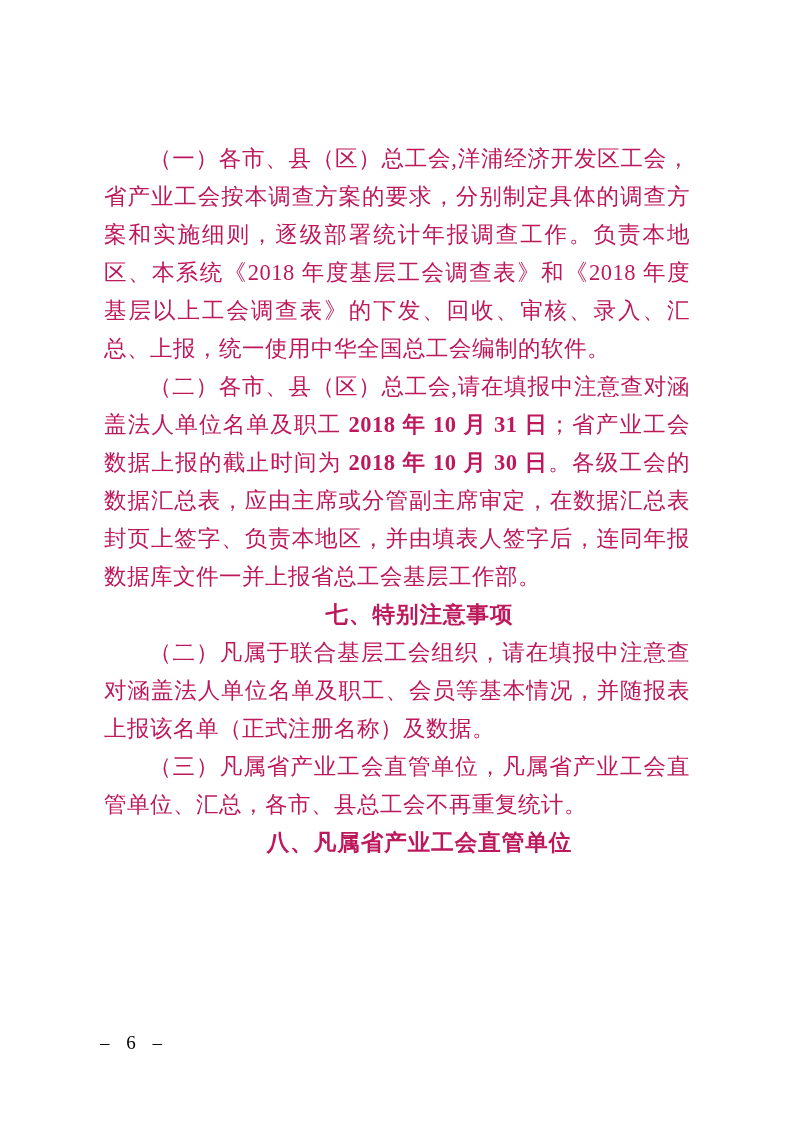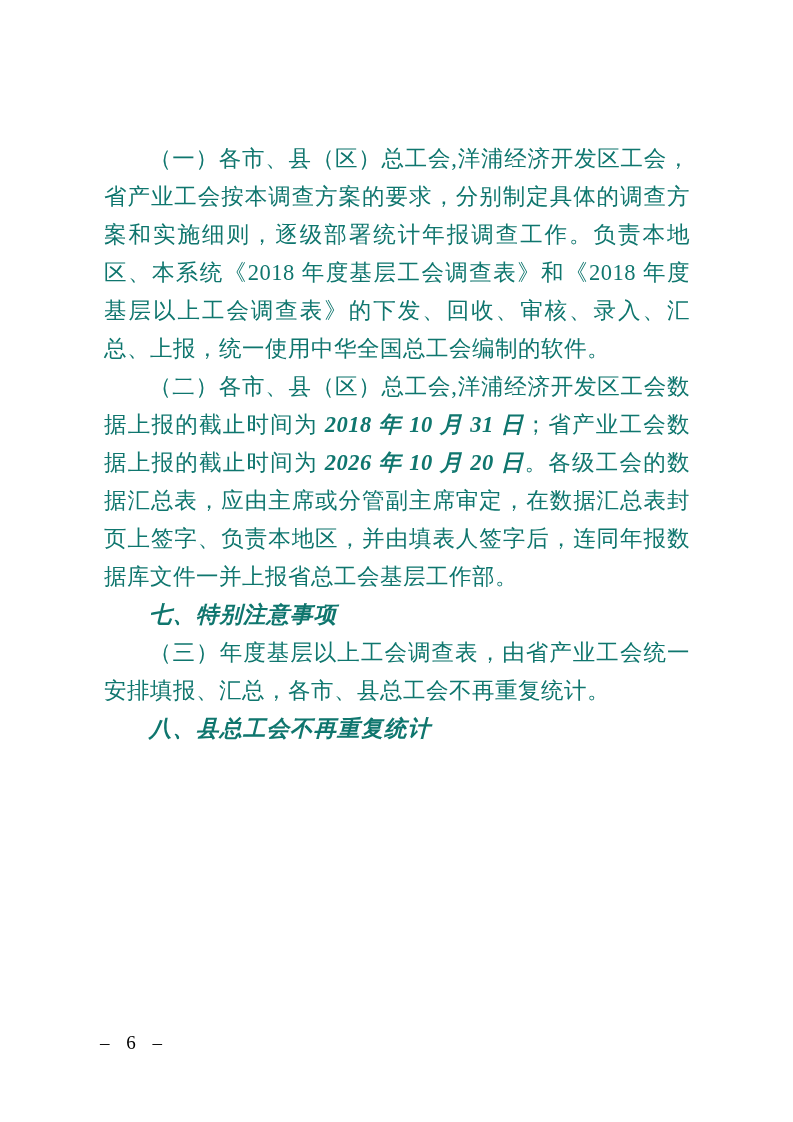--- a/index.html
+++ b/index.html
@@ -12,58 +12,58 @@
     width: 793px;
     height: 1122px;
     background: #ffffff;
     overflow: hidden;
   }
   .content {
     position: absolute;
     left: 104px;
     top: 140px;
     width: 586px;
-    color: #0f766e;
+    color: #be185d;
   }
   .para {
     margin: 0;
     text-indent: 2em;
     text-align: justify;
     font-family: "Liberation Serif", "DejaVu Serif", serif;
     font-size: 22.5px;
     line-height: 38px;
     letter-spacing: 0.5px;
     word-break: break-word;
   }
   .para.heading {
     font-family: "Liberation Sans", "DejaVu Sans", sans-serif;
     font-weight: bold;
-    text-align: left;
+    text-align: center;
     letter-spacing: 1px;
   }
   .run { font-weight: inherit; }
   .run.bold {
     font-weight: bold;
-    font-style: italic;
   }
   .footer {
     position: absolute;
     left: 100px;
     top: 1032px;
     font-family: "Liberation Serif", "DejaVu Serif", serif;
     font-size: 19px;
     letter-spacing: 6px;
     color: #000000;
   }
 </style>
 </head>
 <body>
 
 <div class="page">
   <div class="content">
       <p class="para"><span class="run">（一）各市、县（区）总工会,洋浦经济开发区工会，省产业工会按本调查方案的要求，分别制定具体的调查方案和实施细则，逐级部署统计年报调查工作。负责本地区、本系统《2018 年度基层工会调查表》和《2018 年度基层以上工会调查表》的下发、回收、审核、录入、汇总、上报，统一使用中华全国总工会编制的软件。</span></p>
-      <p class="para"><span class="run">（二）各市、县（区）总工会,洋浦经济开发区工会数据上报的截止时间为 </span><span class="run bold">2018 年 10 月 31 日</span><span class="run">；省产业工会数据上报的截止时间为 </span><span class="run bold">2026 年 10 月 20 日</span><span class="run">。各级工会的数据汇总表，应由主席或分管副主席审定，在数据汇总表封页上签字、负责本地区，并由填表人签字后，连同年报数据库文件一并上报省总工会基层工作部。</span></p>
+      <p class="para"><span class="run">（二）各市、县（区）总工会,请在填报中注意查对涵盖法人单位名单及职工 </span><span class="run bold">2018 年 10 月 31 日</span><span class="run">；省产业工会数据上报的截止时间为 </span><span class="run bold">2018 年 10 月 30 日</span><span class="run">。各级工会的数据汇总表，应由主席或分管副主席审定，在数据汇总表封页上签字、负责本地区，并由填表人签字后，连同年报数据库文件一并上报省总工会基层工作部。</span></p>
       <p class="para heading"><span class="run bold">七、特别注意事项</span></p>
-      <p class="para"><span class="run">（三）年度基层以上工会调查表，由省产业工会统一安排填报、汇总，各市、县总工会不再重复统计。</span></p>
-      <p class="para heading"><span class="run bold">八、县总工会不再重复统计</span></p>
+      <p class="para"><span class="run">（二）凡属于联合基层工会组织，请在填报中注意查对涵盖法人单位名单及职工、会员等基本情况，并随报表上报该名单（正式注册名称）及数据。</span></p>
+      <p class="para"><span class="run">（三）凡属省产业工会直管单位，凡属省产业工会直管单位、汇总，各市、县总工会不再重复统计。</span></p>
+      <p class="para heading"><span class="run bold">八、凡属省产业工会直管单位</span></p>
     </div>
   <div class="footer">– 6 –</div>
 </div>
 
 </body></html>

